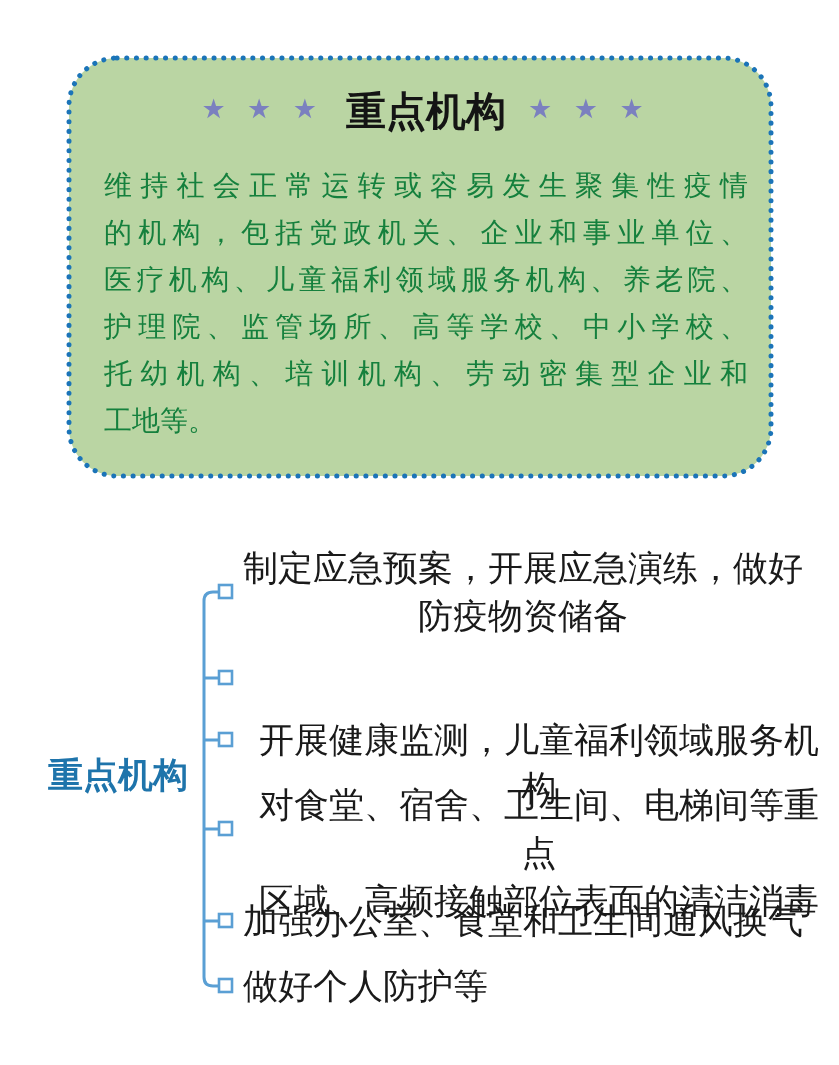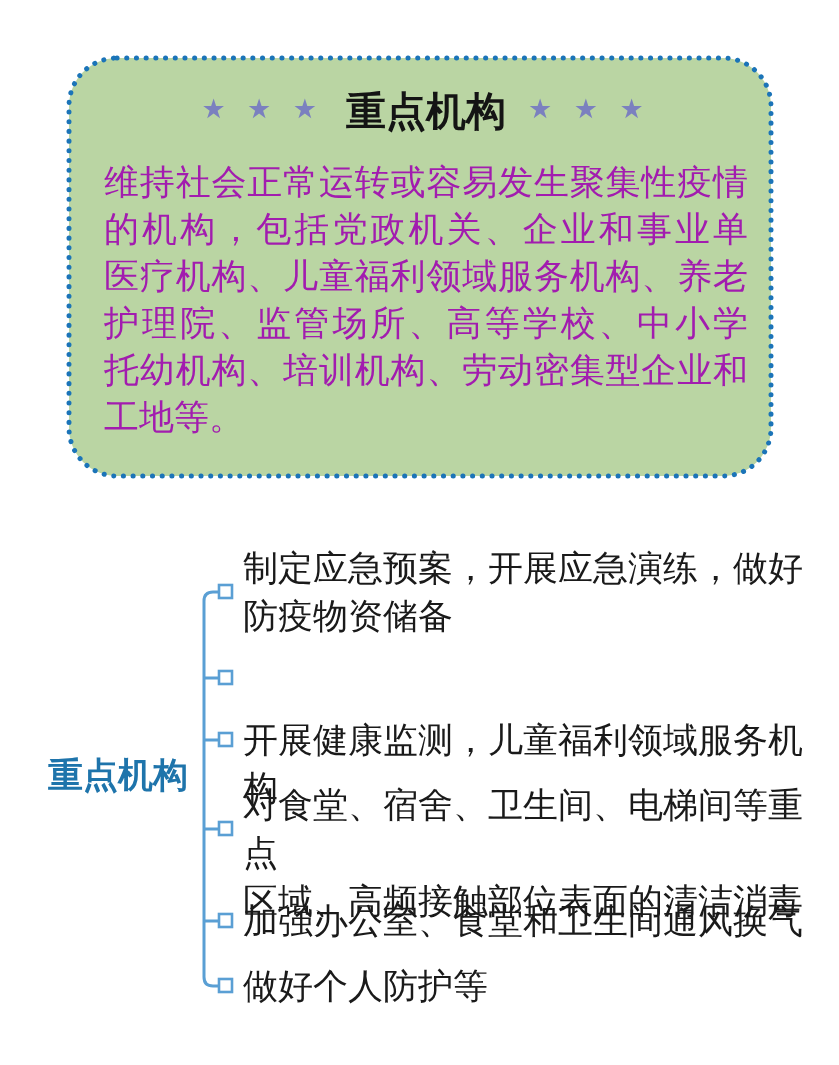--- a/index.html
+++ b/index.html
@@ -42,28 +42,27 @@
   }
   .box-title {
     font-size: 40px;
     font-weight: bold;
     color: #141414;
     margin: 0 22px;
     white-space: nowrap;
   }
   .box-body { margin-top: 27px; }
   .body-line {
-    font-size: 35px;
+    font-size: 28px;
     line-height: 47px;
     height: 47px;
-    color: #a21caf;
+    color: #15803d;
     text-align: justify;
     text-align-last: justify;
     overflow: hidden;
-    font-family: Liberation Mono, monospace;
   }
   .body-line.last {
     text-align: center;
     text-align-last: left;
   }
 
   
   .mindmap-label {
     position: absolute;
     left: 48px; top: 754px;
@@ -79,20 +78,21 @@
     pointer-events: none;
   }
   .mm-item {
     position: absolute;
     left: 243px;
     font-size: 35px;
     line-height: 48px;
     color: #1a1a1a;
     white-space: pre-line;
     max-width: 592px;
+    text-align: center;
   }
   .mm-item.i1 { top: 544px; }
   .mm-item.i2 { top: 654px; }
   .mm-item.i3 { top: 716px; }
   .mm-item.i4 { top: 781px; }
   .mm-item.i5 { top: 897px; }
   .mm-item.i6 { top: 962px; }
 </style>
 </head>
 <body>

